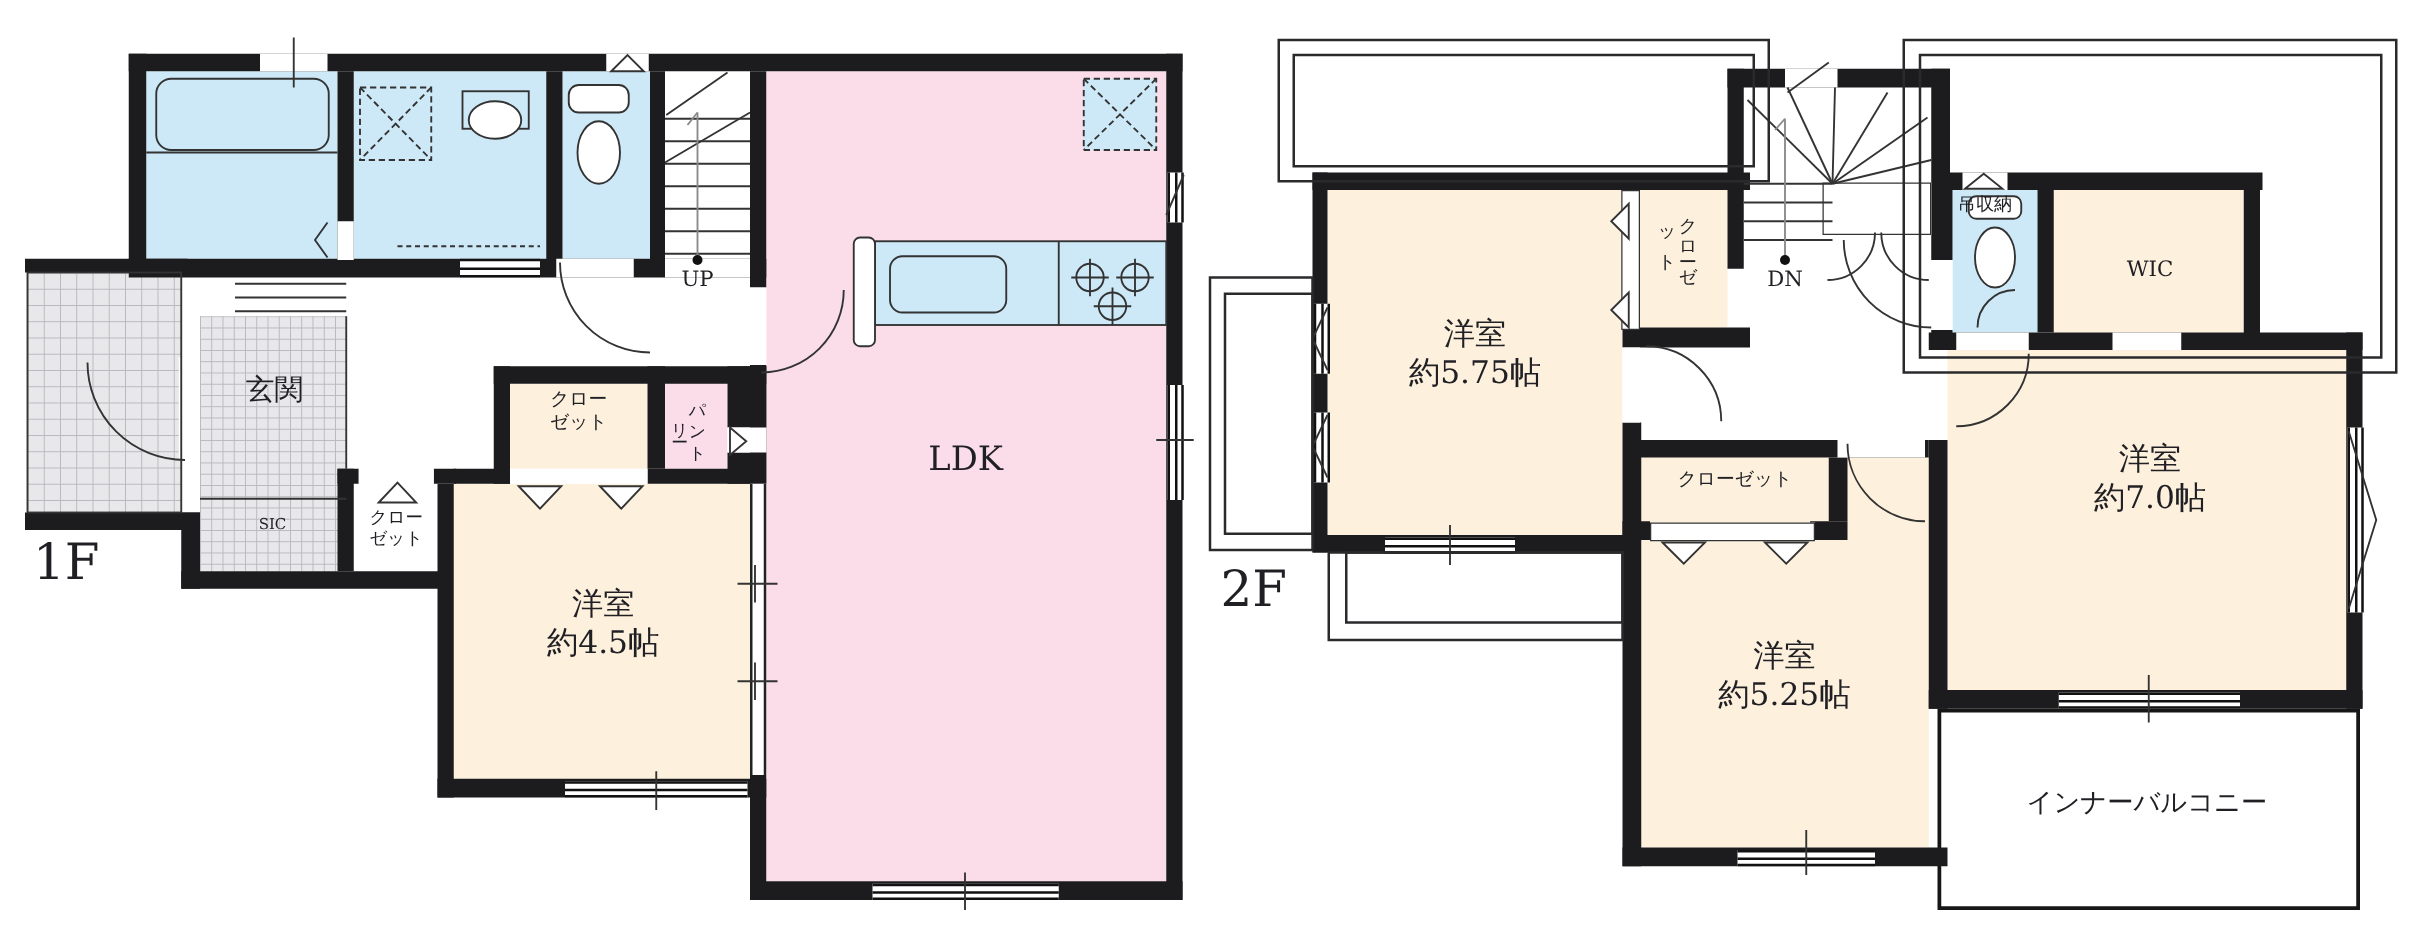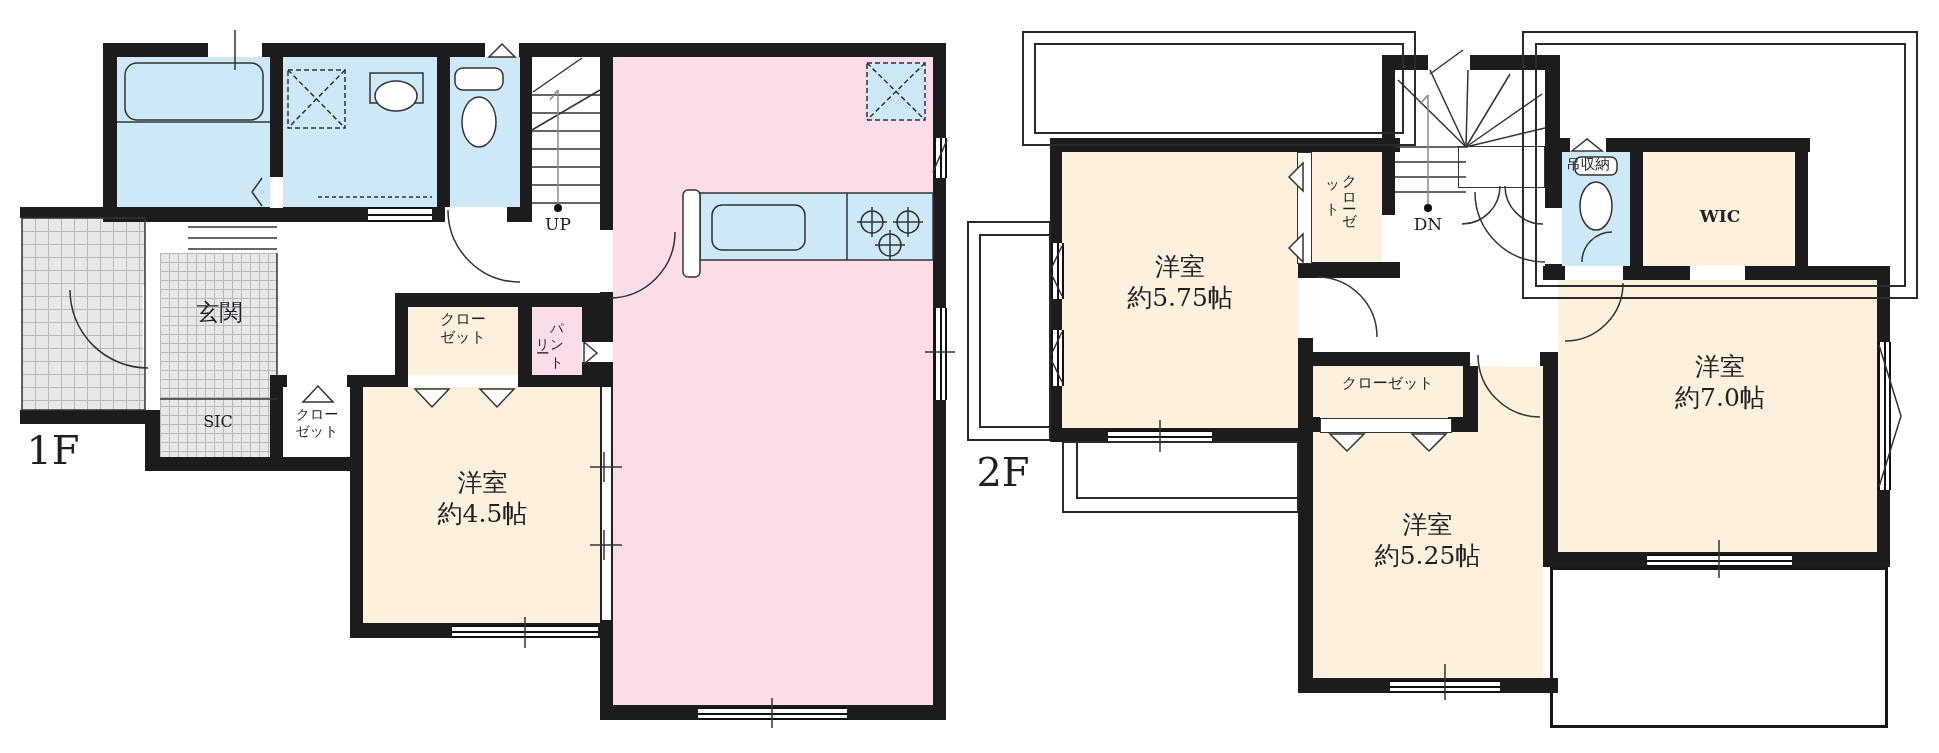--- a/index.html
+++ b/index.html
@@ -280,50 +280,52 @@
       <rect class="thin" x="1536" y="44" width="369" height="242" stroke-width="1.2"></rect>
       <rect class="thin" x="968" y="222" width="82" height="218"></rect>
       <rect class="thin" x="980" y="235" width="70" height="192" stroke-width="1.2"></rect>
       <rect class="thin" x="1063" y="442" width="235" height="70"></rect>
       <rect class="thin" x="1077" y="442" width="221" height="56" stroke-width="1.2"></rect>
     </g>
   </svg>
 
   <div class="lbl" style="left:18px;top:426px;width:70px;font-size:40px;">1F</div>
   <div class="lbl" style="left:162px;top:298px;width:115px;font-size:23px;">玄関</div>
-  <div class="lbl" style="left:168px;top:412px;width:100px;font-size:16px;">SIC</div>
+  <div class="lbl" style="left:168px;top:412px;width:100px;font-size:12px;">SIC</div>
   <div class="lbl" style="left:281px;top:406px;width:72px;font-size:14px;">
     <div>クロー</div>
     <div>ゼット</div>
   </div>
   <div class="lbl" style="left:408px;top:310px;width:110px;font-size:15px;">
     <div>クロー</div>
     <div>ゼット</div>
   </div>
   <div class="lbl v" style="left:536px;top:310px;height:58px;font-size:13.5px;line-height:1.05;">パントリー</div>
   <div class="lbl" style="left:536px;top:214px;width:44px;font-size:17px;">UP</div>
   <div class="lbl" style="left:660px;top:352px;width:225px;font-size:27px;">
+    <div>LDK</div>
   </div>
   <div class="lbl" style="left:395px;top:468px;width:175px;font-size:25px;">
     <div>洋室</div>
     <div>約4.5帖</div>
   </div>
 
   <div class="lbl" style="left:968px;top:448px;width:70px;font-size:40px;">2F</div>
   <div class="lbl" style="left:1090px;top:252px;width:180px;font-size:25px;">
     <div>洋室</div>
     <div>約5.75帖</div>
   </div>
   <div class="lbl v" style="left:1324px;top:162px;height:62px;font-size:14.5px;line-height:1.15;">クローゼット</div>
   <div class="lbl" style="left:1398px;top:214px;width:60px;font-size:17px;">DN</div>
   <div class="lbl" style="left:1546px;top:156px;width:84px;font-size:14.5px;">吊収納</div>
-  <div class="lbl" style="left:1675px;top:206px;width:90px;font-size:17px;font-weight:bold;">WIC</div>
+  <div class="lbl" style="left:1675px;top:206px;width:90px;font-size:17px;">WIC</div>
   <div class="lbl" style="left:1630px;top:352px;width:180px;font-size:25px;">
     <div>洋室</div>
     <div>約7.0帖</div>
   </div>
   <div class="lbl" style="left:1318px;top:374px;width:140px;font-size:15px;">クローゼット</div>
   <div class="lbl" style="left:1340px;top:510px;width:175px;font-size:25px;">
     <div>洋室</div>
     <div>約5.25帖</div>
   </div>
+  <div class="lbl" style="left:1585px;top:630px;width:265px;font-size:21px;">インナーバルコニー</div>
 
 </div>
 
 </body></html>

